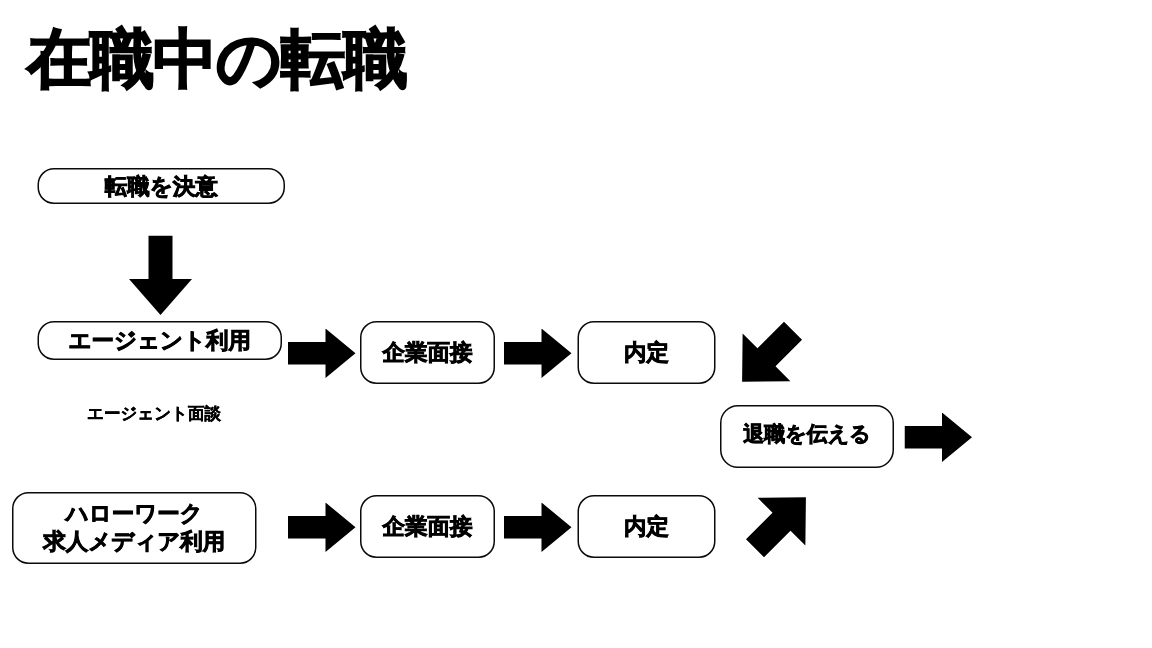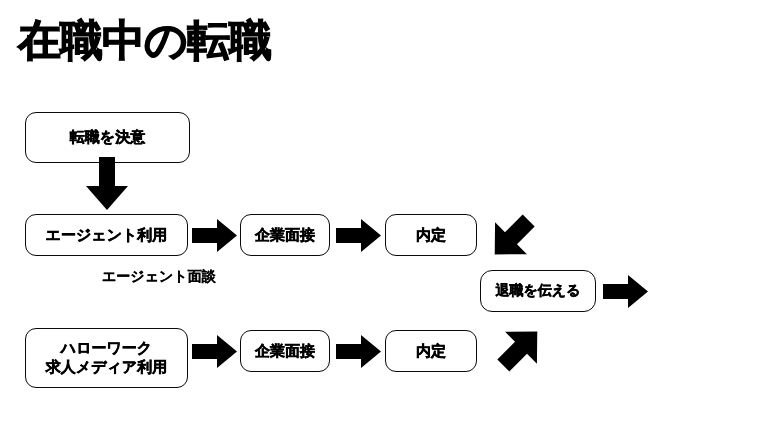--- a/index.html
+++ b/index.html
@@ -51,50 +51,49 @@
     white-space: pre-line;
   }
   .node.two-line { font-size: 15px; }
   .node.small-text { font-size: 14px; }
 
   
   .caption {
     position: absolute;
     color: #000000;
     font-weight: 800;
-    font-size: 14px;
+    font-size: 11px;
     letter-spacing: 0px;
     white-space: nowrap;
-    margin-left: 44px;
     -webkit-text-stroke: 0.2px #000;
   }
 
   
   .arrow {
     position: absolute;
     line-height: 0;
   }
   .arrow svg { display: block; }
 </style>
 </head>
 <body>
 
 <div id="canvas">
 
   <div class="title">在職中の転職</div>
 
-  <div class="node" style="left:25px; top:112px; width:165px; height:51px;">転職を決意</div>
+  <div class="node" style="left:25px; top:112px; width:165px; height:24px;">転職を決意</div>
 
   <div class="arrow" style="left:84px; top:157px; width:46px; height:54px;">
     <svg width="46" height="54" viewBox="0 0 46 54" xmlns="http://www.w3.org/2000/svg">
       <polygon points="15,0 31,0 31,29 44,29 23,53 2,29 15,29" fill="#000000"></polygon>
     </svg>
   </div>
 
-  <div class="node" style="left:25px; top:214px; width:163px; height:42px;">エージェント利用</div>
+  <div class="node" style="left:25px; top:214px; width:163px; height:26px;">エージェント利用</div>
 
   <div class="arrow" style="left:192px; top:219px; width:46px; height:33px;">
     <svg width="46" height="33" viewBox="0 0 46 33" xmlns="http://www.w3.org/2000/svg">
       <polygon points="0,9 25,9 25,0 45,16.5 25,33 25,24 0,24" fill="#000000"></polygon>
     </svg>
   </div>
 
   <div class="node" style="left:240px; top:214px; width:90px; height:42px;">企業面接</div>
 
   <div class="arrow" style="left:336px; top:219px; width:46px; height:33px;">
@@ -117,21 +116,21 @@
 
   <div class="node small-text" style="left:480px; top:270px; width:116px; height:42px;border-radius:12px;">退職を伝える</div>
 
   <div class="arrow" style="left:603px; top:275px; width:46px; height:33px;">
     <svg width="46" height="33" viewBox="0 0 46 33" xmlns="http://www.w3.org/2000/svg">
       <polygon points="0,9 25,9 25,0 45,16.5 25,33 25,24 0,24" fill="#000000"></polygon>
     </svg>
   </div>
 
 
-  <div class="node two-line" style="left:25px; top:328px; width:163px; height:60px;">ハローワーク
+  <div class="node two-line" style="left:8px; top:328px; width:163px; height:48px;">ハローワーク
 求人メディア利用</div>
 
   <div class="arrow" style="left:192px; top:335px; width:46px; height:33px;">
     <svg width="46" height="33" viewBox="0 0 46 33" xmlns="http://www.w3.org/2000/svg">
       <polygon points="0,9 25,9 25,0 45,16.5 25,33 25,24 0,24" fill="#000000"></polygon>
     </svg>
   </div>
 
   <div class="node" style="left:240px; top:330px; width:90px; height:42px;">企業面接</div>
 

